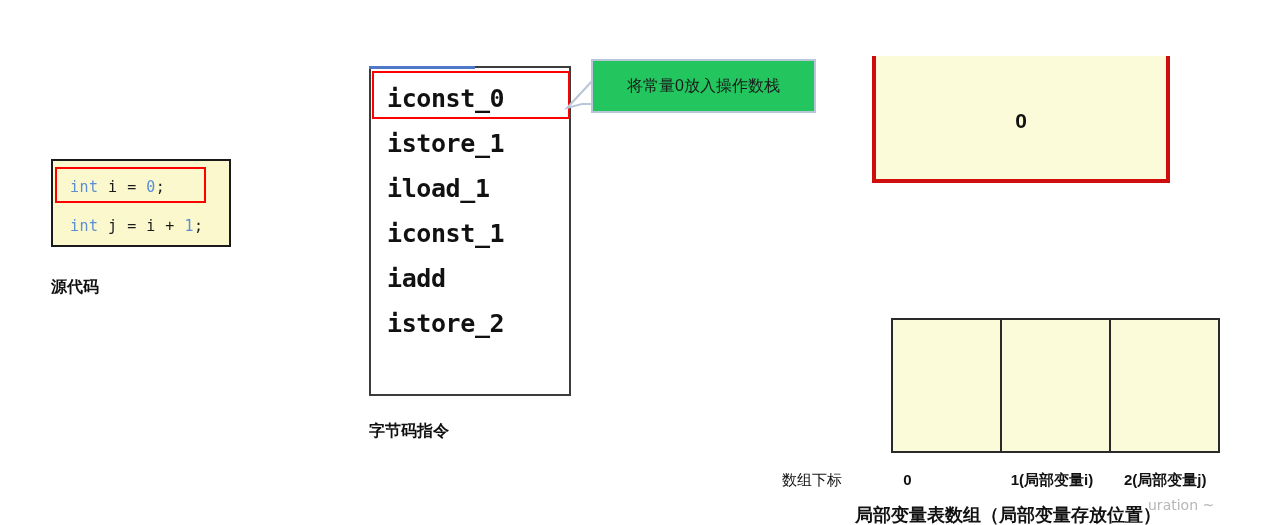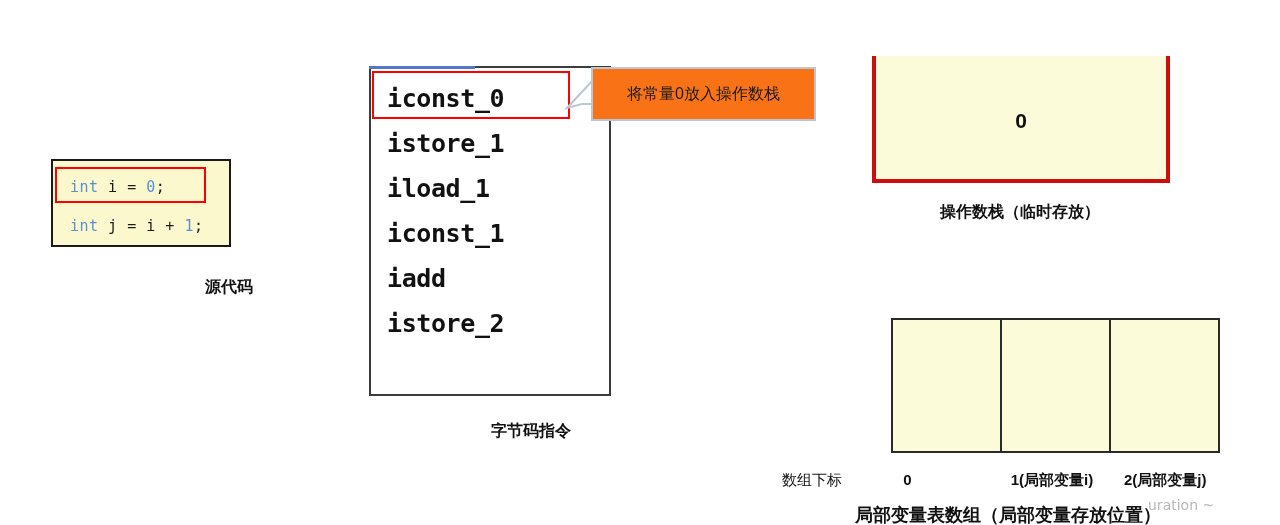--- a/index.html
+++ b/index.html
@@ -71,32 +71,32 @@
     border: 2.5px solid #ff0000;
     box-sizing: border-box;
     pointer-events: none;
   }
 
   #source-code-label {
     position: absolute;
     left: 51px;
     top: 277px;
     width: 202px;
-    text-align: right;
+    text-align: left;
     font-size: 16px;
     font-weight: bold;
     color: #111111;
   }
 
   
   #bytecode-box {
     position: absolute;
     left: 369px;
     top: 66px;
-    width: 242px;
+    width: 202px;
     height: 330px;
     background: #ffffff;
     border: 2px solid #3c3c3c;
     box-sizing: border-box;
   }
   #bytecode-box::before {
     content: "";
     position: absolute;
     left: -2px;
     top: -2px;
@@ -132,42 +132,42 @@
     border: 2.5px solid #ff0000;
     box-sizing: border-box;
     pointer-events: none;
   }
 
   #bytecode-label {
     position: absolute;
     left: 369px;
     top: 421px;
     width: 202px;
-    text-align: right;
+    text-align: left;
     font-size: 16px;
     font-weight: bold;
     color: #111111;
   }
 
   
   #callout {
     position: absolute;
     left: 591px;
     top: 59px;
     width: 225px;
     height: 54px;
   }
   #callout .callout-body {
     position: absolute;
     left: 0;
-    top: 8px;
+    top: 0;
     width: 225px;
     height: 54px;
     border: 2px solid #b9c6d8;
-    background: #f97316;
+    background: #22c55e;
     box-sizing: border-box;
     display: flex;
     align-items: center;
     justify-content: center;
   }
   #callout-text {
     font-size: 16px;
     color: #1b1b1b;
     white-space: nowrap;
   }
@@ -315,21 +315,20 @@
       <polyline points="29,2 2,31 17,27 29,27" fill="#ffffff" stroke="#b9c6d8" stroke-width="2" stroke-linejoin="miter"></polyline>
     </svg>
     <div class="callout-body">
       <span id="callout-text">将常量0放入操作数栈</span>
     </div>
   </div>
 
   <div id="operand-stack-box">
     <div id="operand-stack-value">0</div>
   </div>
-  <div id="operand-stack-label">操作数栈（临时存放）</div>
 
   <div id="local-var-table">
     <div class="lv-cell"></div>
     <div class="lv-cell"></div>
     <div class="lv-cell"></div>
   </div>
   <div id="array-index-caption">数组下标</div>
   <div class="lv-index i0">0</div>
   <div class="lv-index i1">1(局部变量i)</div>
   <div class="lv-index i2">2(局部变量j)</div>

